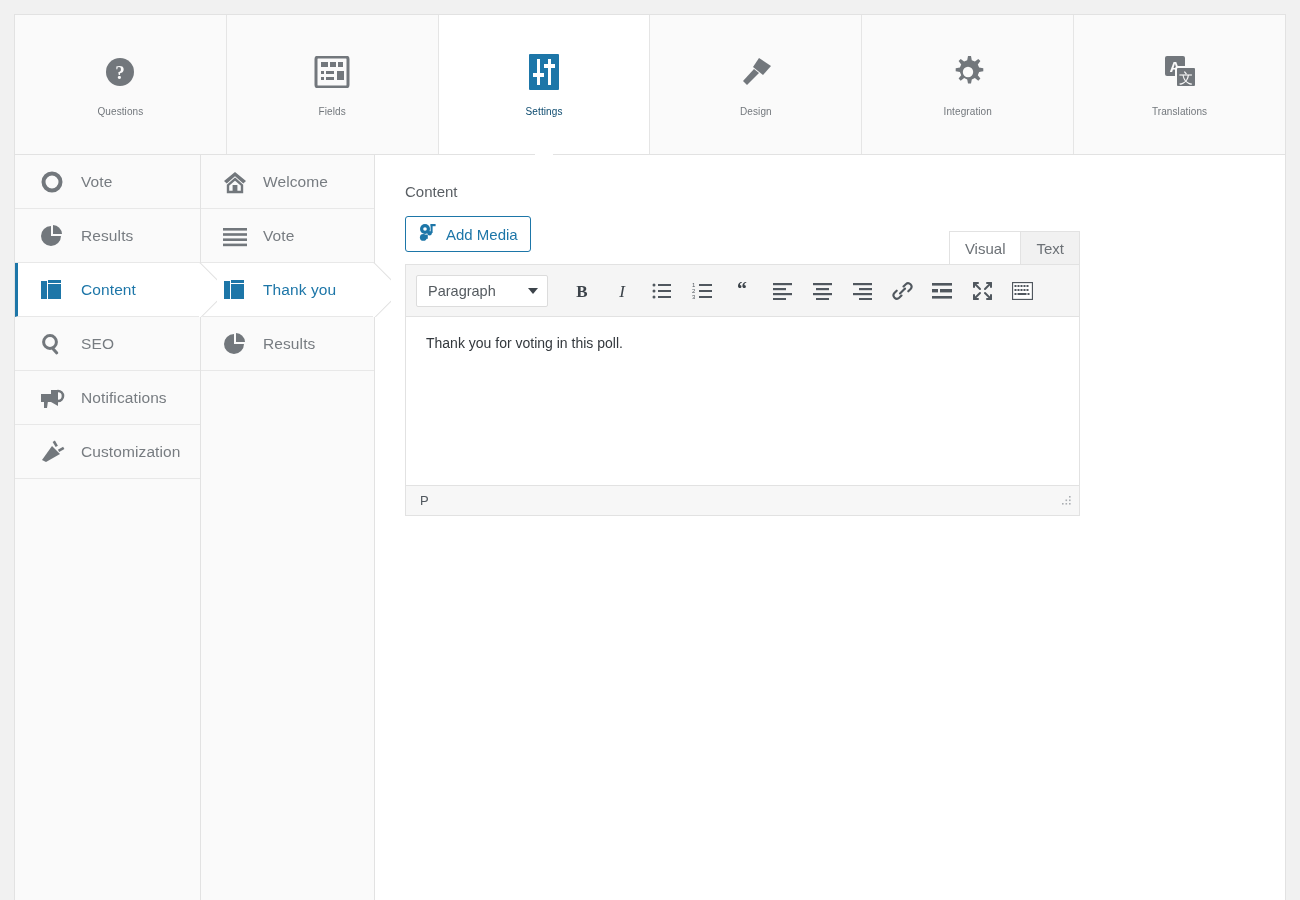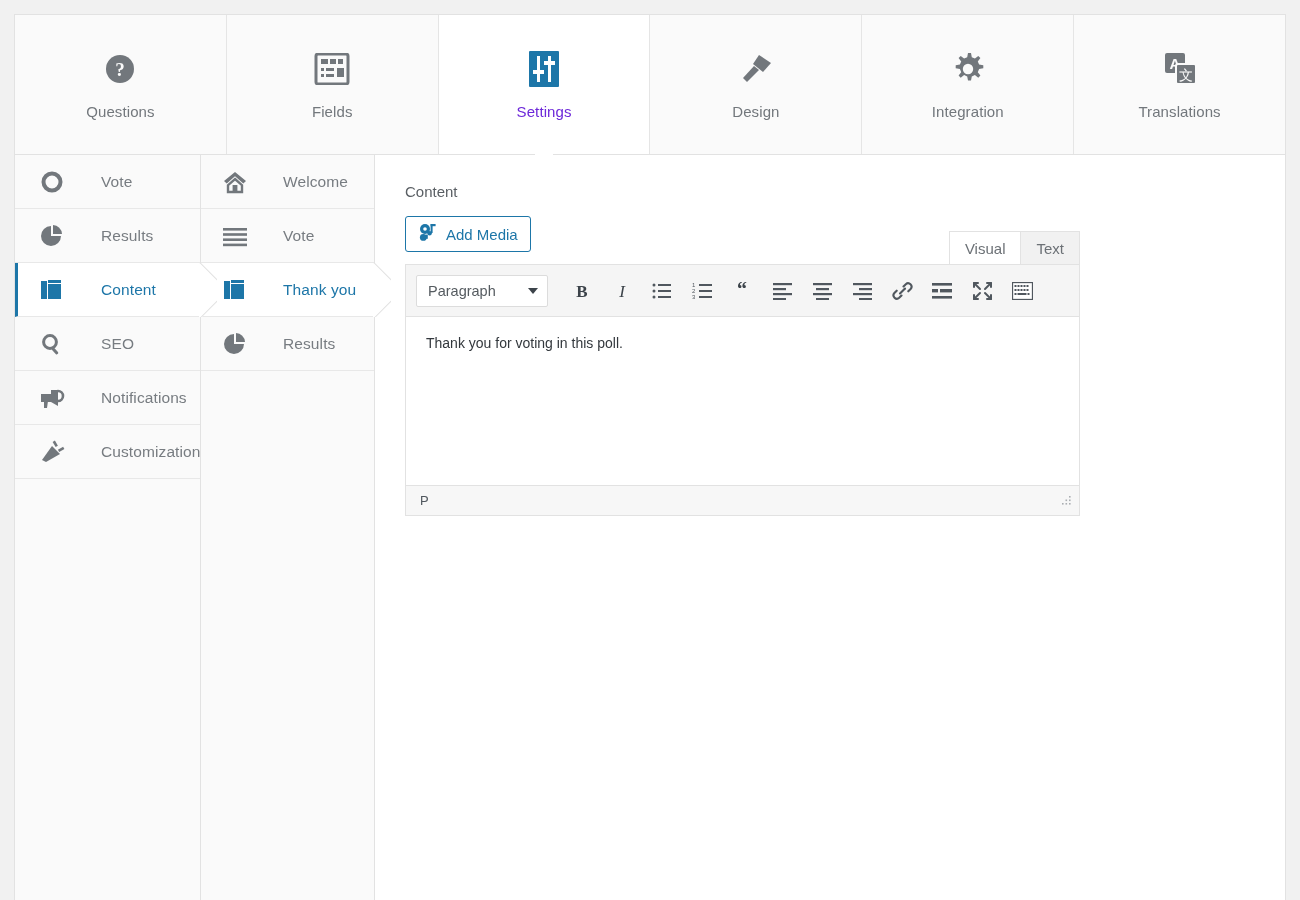--- a/index.html
+++ b/index.html
@@ -41,25 +41,25 @@
     position: relative;
   }
   .tab:last-child { border-right: none; }
   .tab.active { background: #ffffff; }
   .tab .ticon {
     width: 40px; height: 40px;
     display: flex; align-items: center; justify-content: center;
     color: #72777c;
   }
   .tab .tlabel {
-    font-size: 15px;
+    font-size: 10px;
     color: #72777c;
     letter-spacing: .1px;
   }
-  .tab.active .tlabel { color: #6d28d9; }
+  .tab.active .tlabel { color: #0c4a6e; }
   .tab.active .ticon { color: #1d76a8; }
 
   .tab-caret {
     position: absolute;
     left: 50%;
     bottom: -9px;
     margin-left: -9px;
     width: 18px; height: 9px;
     overflow: hidden;
     pointer-events: none;
@@ -88,21 +88,21 @@
     position: relative;
     flex: 0 0 auto;
   }
   .navcol.col1 { width: 186px; }
   .navcol.col2 { width: 174px; }
 
   .navitem {
     height: 54px;
     display: flex;
     align-items: center;
-    gap: 32px;
+    gap: 12px;
     padding-left: 0;
     border-bottom: 1px solid #e8e8e8;
     position: relative;
     cursor: pointer;
     background: #fafafa;
   }
   .navitem .nicon {
     width: 34px;
     min-width: 34px;
     margin-left: 20px;

